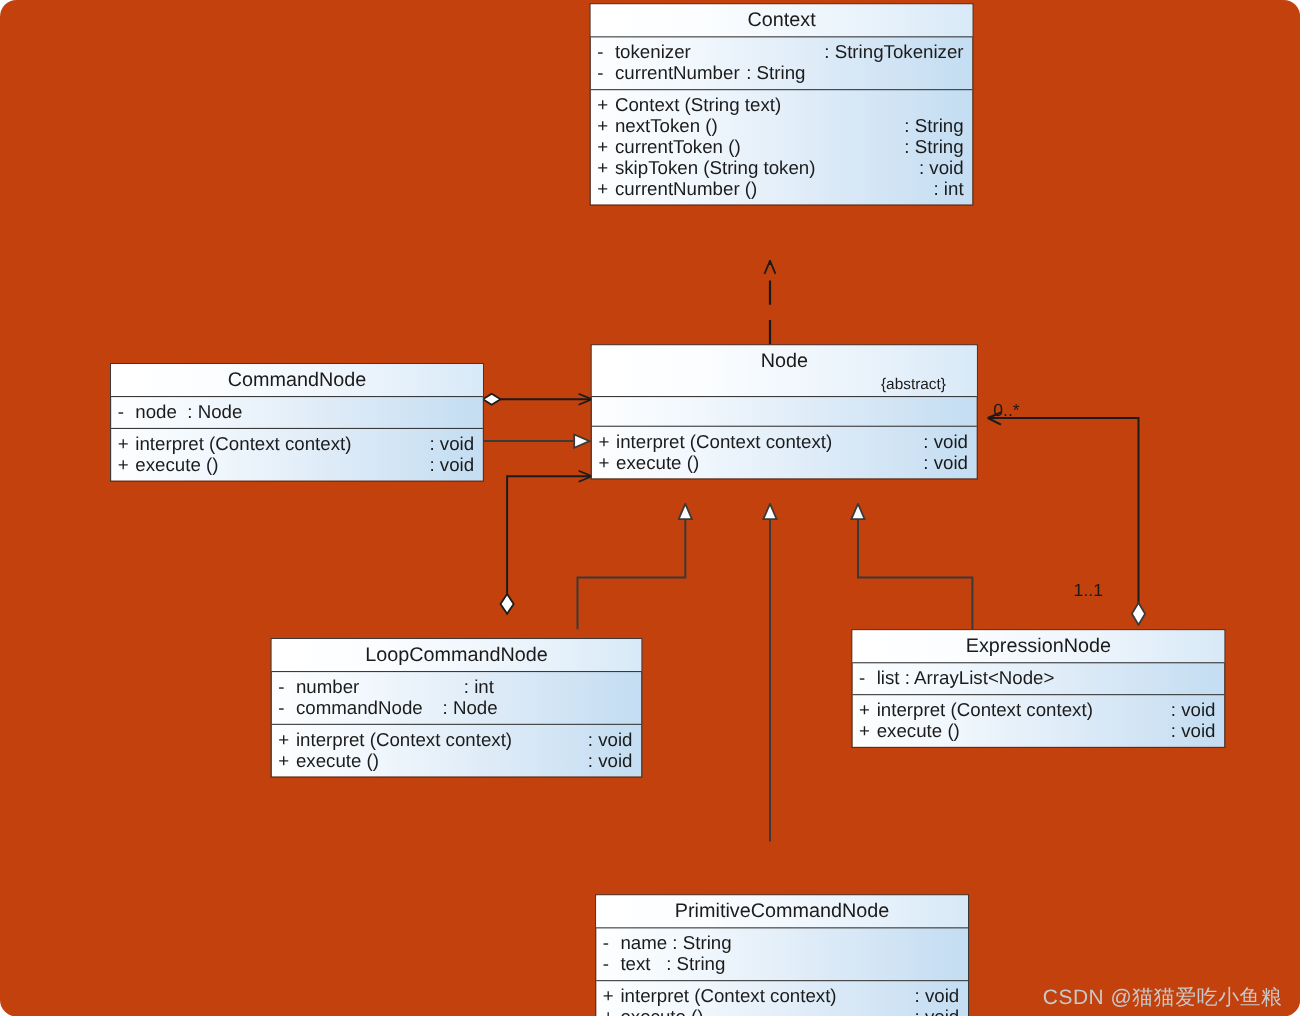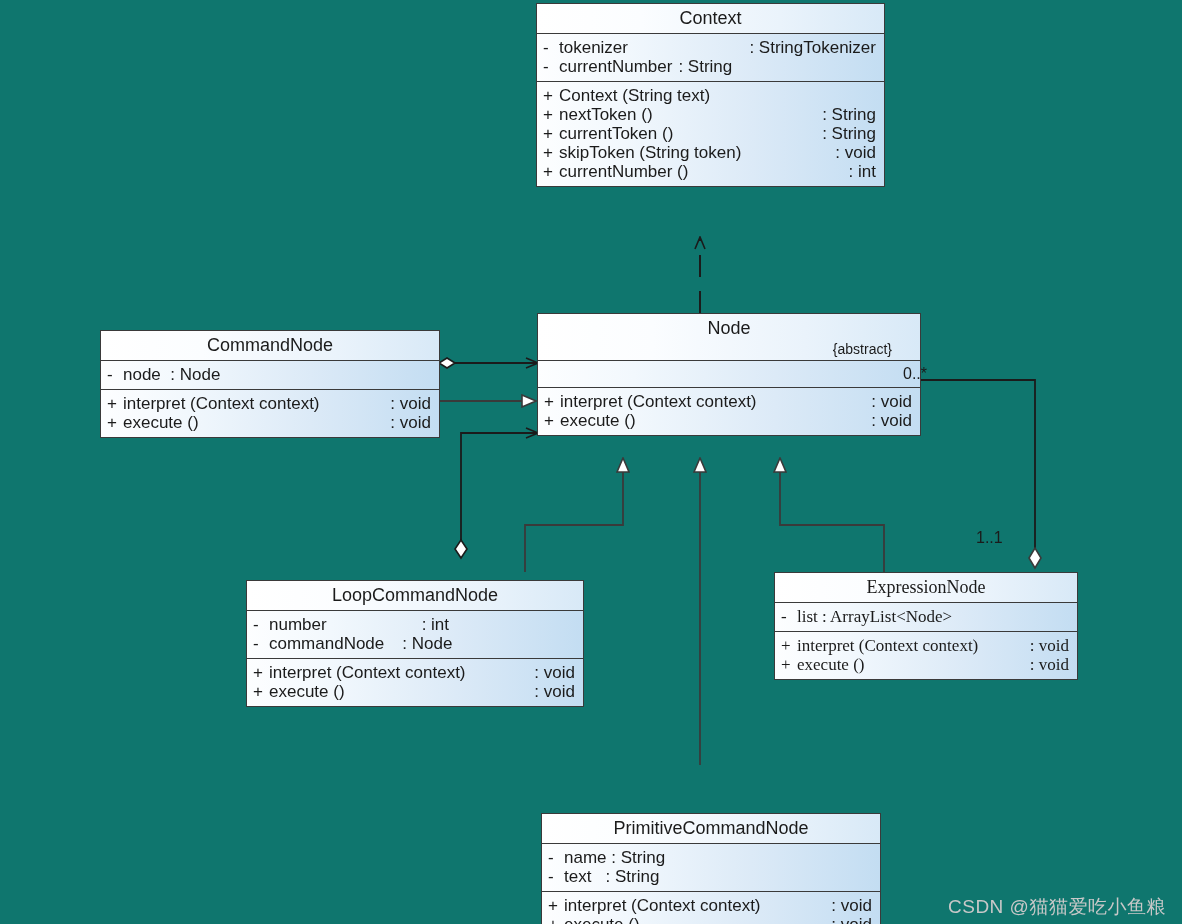--- a/index.html
+++ b/index.html
@@ -8,22 +8,23 @@
     background: #ffffff;
   }
   body {
     font-family: "Liberation Sans", "DejaVu Sans", sans-serif;
     -webkit-font-smoothing: antialiased;
   }
   #canvas {
     position: relative;
     width: 1182px;
     height: 924px;
-    background: #0f766e;
+    background: #c2410c;
     overflow: hidden;
+    border-radius: 15px;
   }
   svg.edges {
     position: absolute;
     left: 0;
     top: 0;
     width: 1182px;
     height: 924px;
     pointer-events: none;
   }
   .uml-class {
@@ -191,21 +192,21 @@
         <span class="mtype">: void</span>
       </div>
       <div class="member">
         <span class="vis">+</span>
         <span class="mname">currentNumber ()</span>
         <span class="mtype">: int</span>
       </div>
     </div>
   </div>
 
-  <div class="uml-class" style="left:537px; top:313px; width:384px;">
+  <div class="uml-class" style="left:537px; top:313px; width:352px;">
     <div class="cls-header with-stereo">
       <span class="cls-name">Node</span>
       <span class="abstract-tag">{abstract}</span>
     </div>
     <div class="compartment empty"></div>
     <div class="compartment">
       <div class="member">
         <span class="vis">+</span>
         <span class="mname">interpret (Context context)</span>
         <span class="mtype">: void</span>
@@ -265,21 +266,21 @@
         <span class="mtype">: void</span>
       </div>
       <div class="member">
         <span class="vis">+</span>
         <span class="mname">execute ()</span>
         <span class="mtype">: void</span>
       </div>
     </div>
   </div>
 
-  <div class="uml-class" style="left:774px; top:572px; width:304px;font-family:Liberation Serif, serif;">
+  <div class="uml-class" style="left:774px; top:572px; width:340px;">
     <div class="cls-header">
       <span class="cls-name">ExpressionNode</span>
     </div>
     <div class="compartment">
       <div class="member">
         <span class="vis">-</span>
         <span class="mname">list : ArrayList&lt;Node&gt;</span>
       </div>
     </div>
     <div class="compartment">

